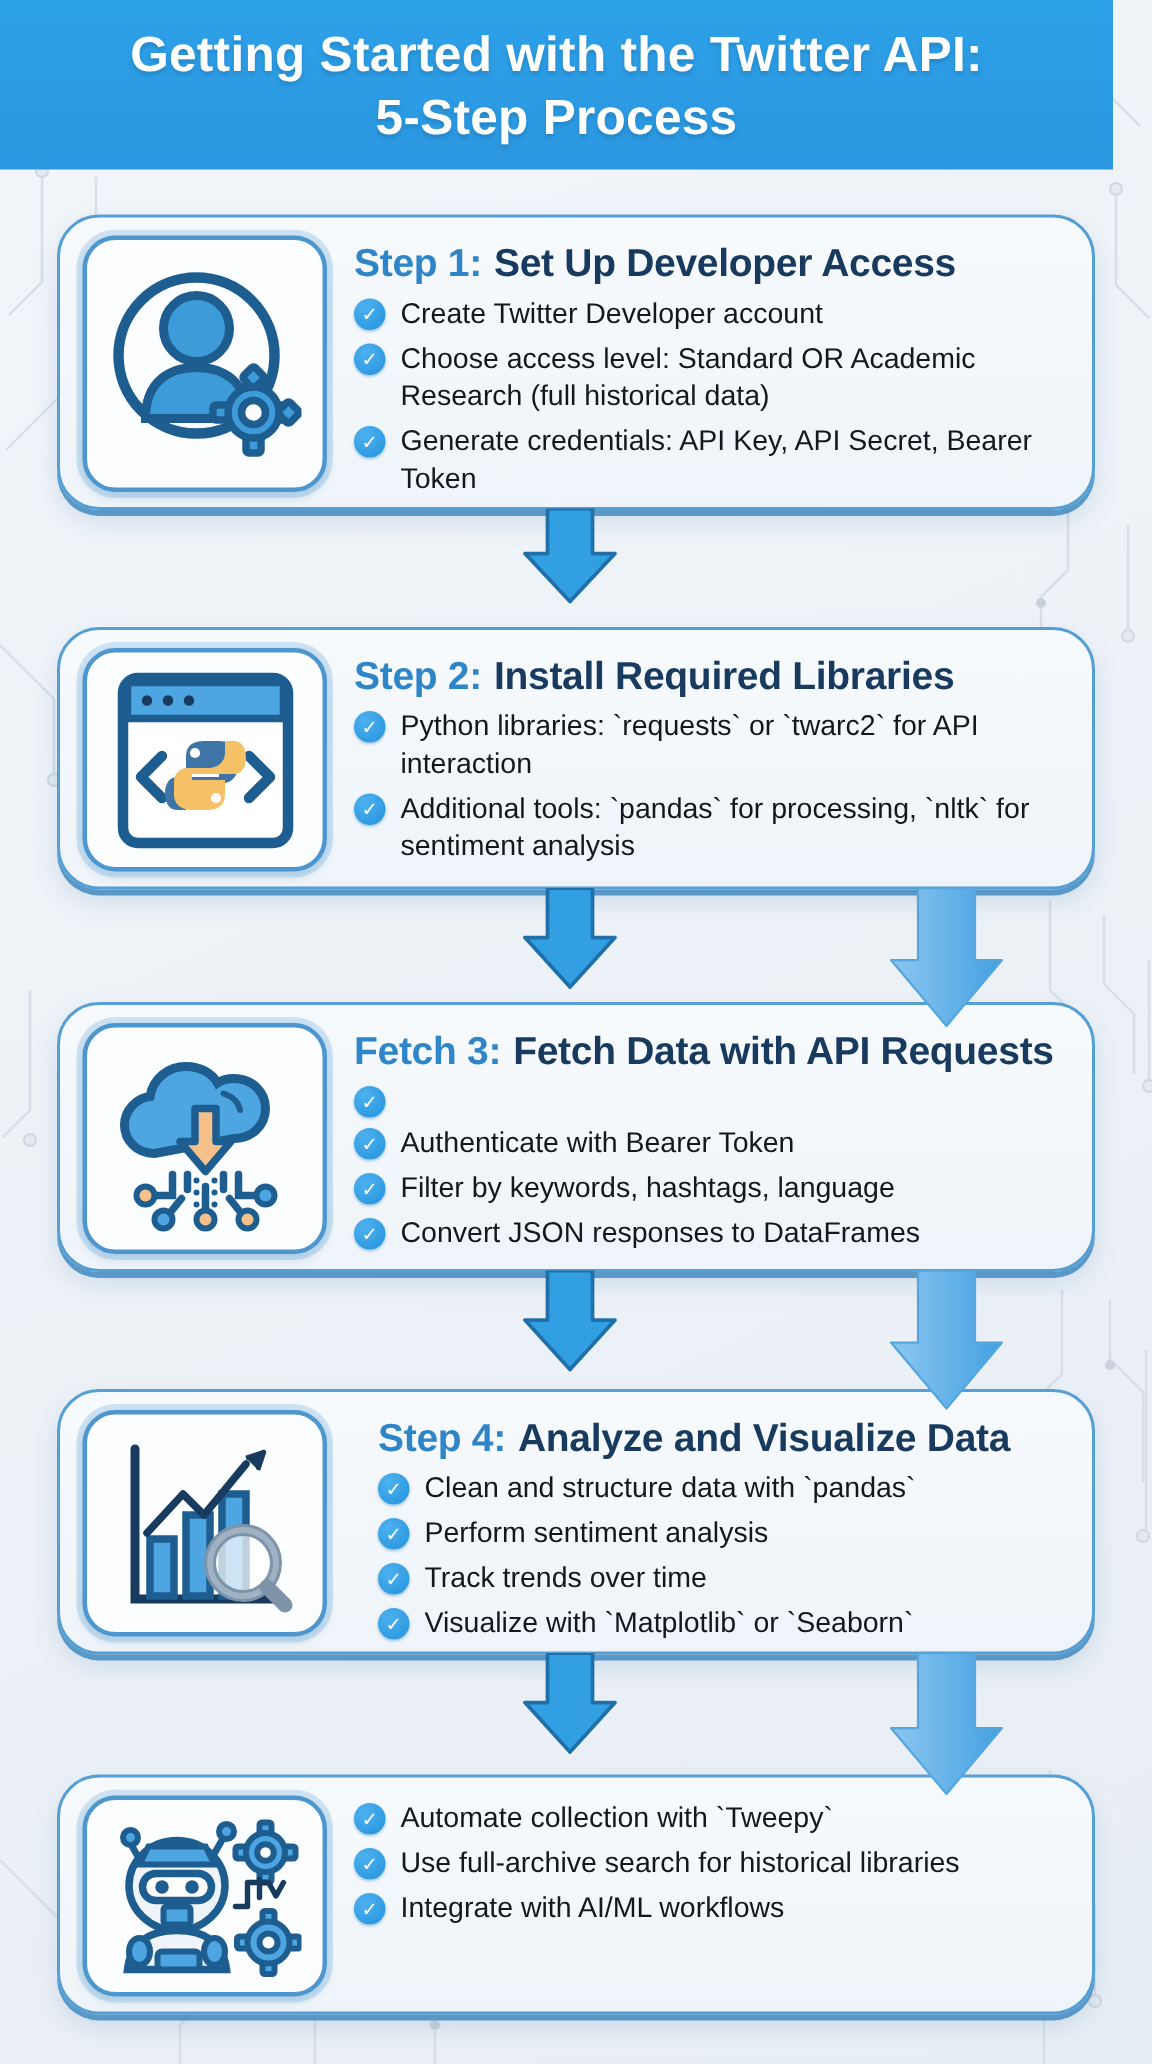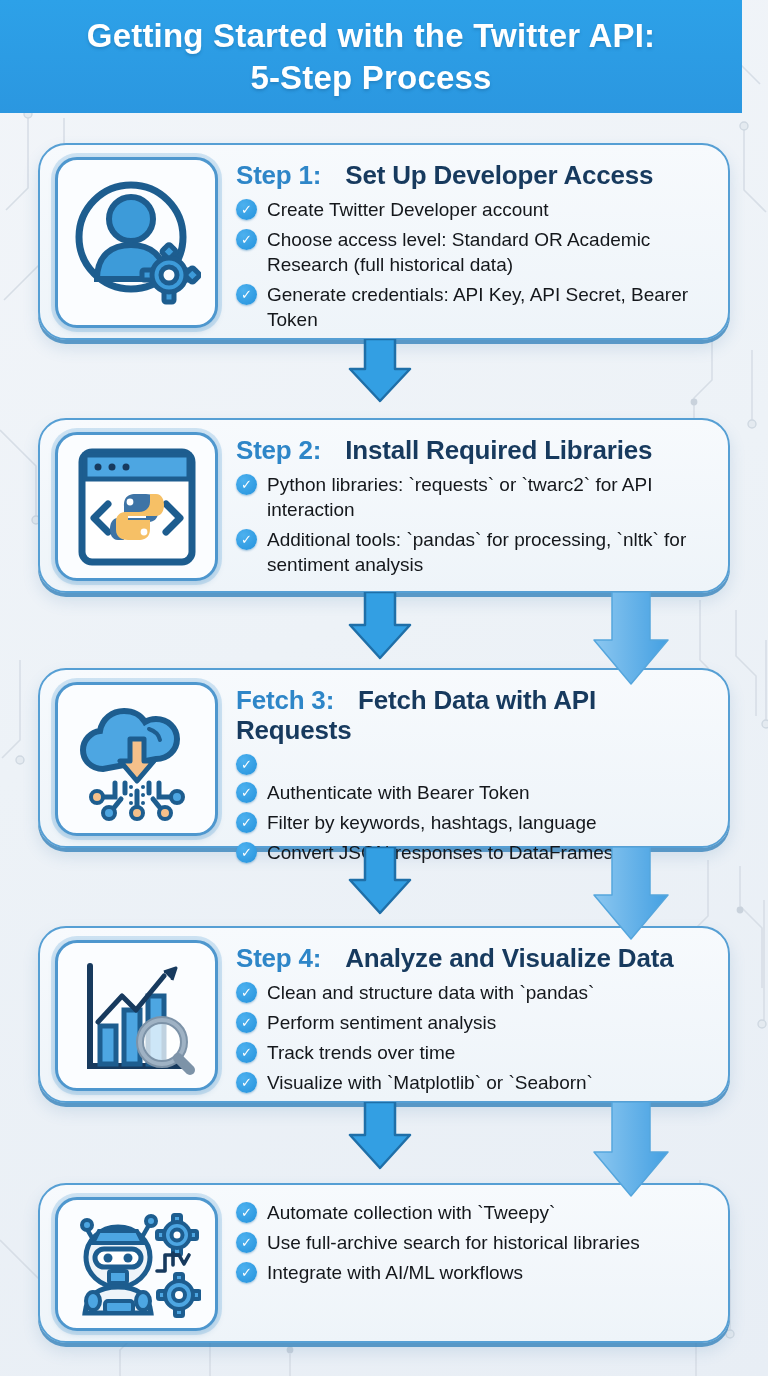--- a/index.html
+++ b/index.html
@@ -28,21 +28,21 @@
     box-sizing:border-box;
   }
   .icon-box{
     position:absolute;left:15px;top:12px;width:163px;
     background:#fbfdff;border:3px solid #4e97ce;border-radius:22px;
     box-shadow:0 0 0 4px rgba(129,184,223,.35),0 3px 6px rgba(70,130,180,.25);
     display:flex;align-items:center;justify-content:center;box-sizing:border-box;
   }
   .content{margin-left:196px;padding:15px 18px 10px 0;}
   .step-title{margin:0 0 7px 0;font-size:26px;line-height:30px;font-weight:800;letter-spacing:-.2px;}
-  .step-label{color:#2e86c8;margin-right:24px;}
+  .step-label{color:#2e86c8;margin-right:8px;}
   .step-name{color:#173a5e;}
   ul.bullets{list-style:none;margin:0;padding:0;}
   ul.bullets li{
     display:flex;align-items:flex-start;gap:10px;
     font-size:19px;line-height:25px;color:#14171b;font-weight:500;
     margin-bottom:5px;max-width:480px;
   }
   .check{
     flex:0 0 auto;width:21px;height:21px;margin-top:2px;border-radius:50%;
     background:radial-gradient(circle at 35% 30%,#4db1ef,#2492dc);
@@ -236,21 +236,21 @@
           <span>Filter by keywords, hashtags, language</span>
         </li>
       <li>
           <span class="check">✓</span>
           <span>Convert JSON responses to DataFrames</span>
         </li>
     </ul>
   </div>
 </section>
 
-<section class="card" style="top:926px;height:177px;">
+<section class="card" style="top:926px;height:177px;padding-left:16px;">
   <div class="icon-box" style="height:151px;">
     <svg width="126" height="124" viewBox="0 0 126 124">
       <path d="M16 12 v100 h96" fill="none" stroke="#173a5e" stroke-width="6" stroke-linecap="round"></path>
       <g fill="#4da6e2" stroke="#1d5d8f" stroke-width="5">
         <rect x="26" y="72" width="16" height="38"></rect>
         <rect x="50" y="56" width="16" height="54"></rect>
         <rect x="74" y="42" width="16" height="68"></rect>
       </g>
       <path d="M24 68 l24 -26 l14 14 l28 -34" fill="none" stroke="#173a5e" stroke-width="5" stroke-linecap="round" stroke-linejoin="round"></path>
       <path d="M90 18 l12 -4 l-4 12" fill="#173a5e" stroke="#173a5e" stroke-width="3" stroke-linejoin="round"></path>

